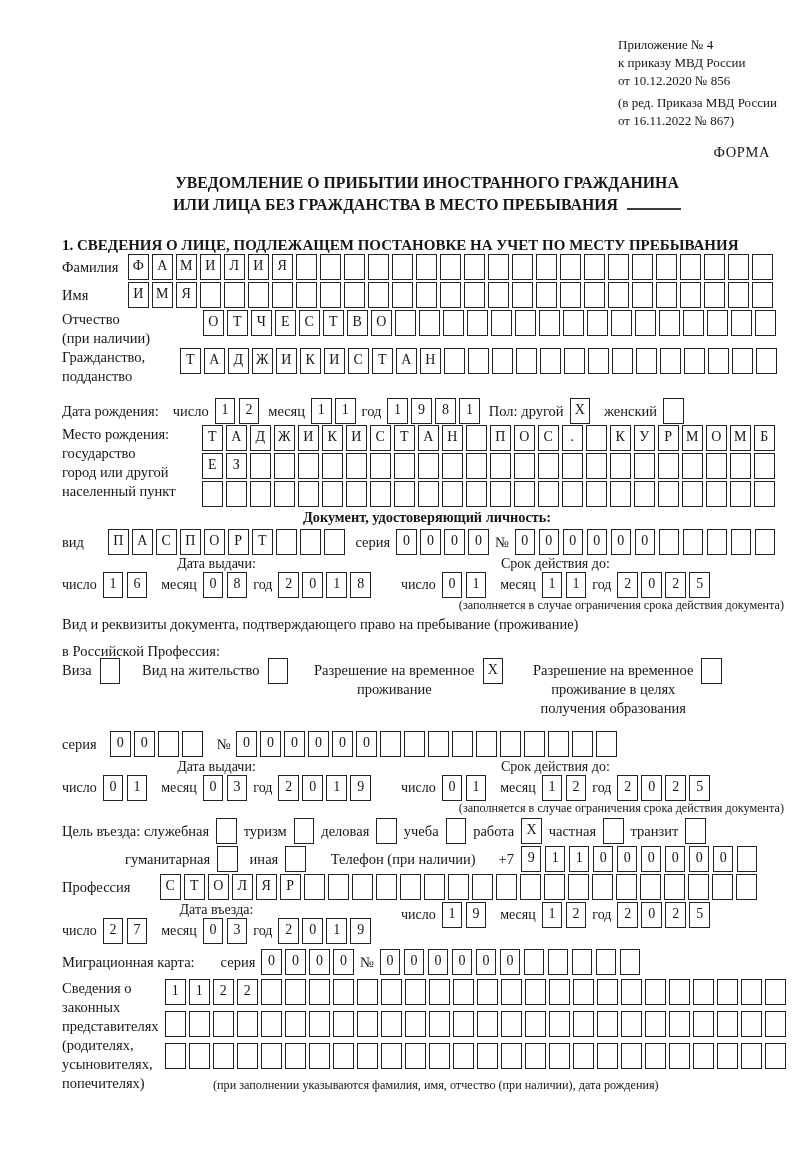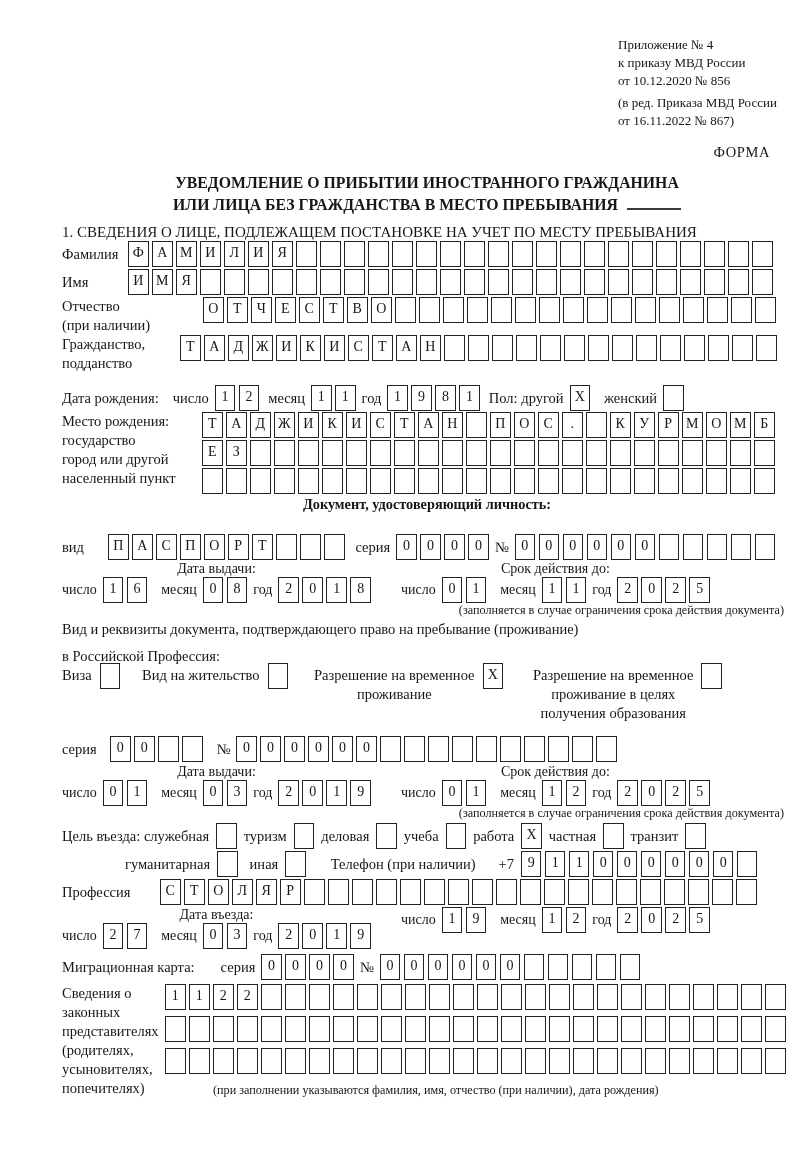--- a/index.html
+++ b/index.html
@@ -7,21 +7,21 @@
   .page {
     width:800px; height:1163px; background:#ffffff; color:#161616;
     font-family:"Liberation Serif","DejaVu Serif",serif; font-size:14.5px;
     padding:36px 8px 0 62px; overflow:hidden; position:relative;
   }
   .hdr { margin-left:556px; font-size:13px; line-height:18px; }
   .hdr .gap { margin-top:4px; }
   .forma { text-align:right; padding-right:22px; font-weight:400; font-size:14.5px; margin-top:14px; letter-spacing:.6px; }
   .title { text-align:center; font-weight:700; font-size:15.8px; line-height:22px; margin-top:11px; }
   .blank { display:inline-block; width:54px; height:14px; border-bottom:2.6px solid #3a3a3a; margin-left:9px; }
-  .sec { font-weight:400; font-size:15px; margin-top:8px; white-space:nowrap; }
+  .sec { font-weight:700; font-size:15px; margin-top:21px; white-space:nowrap; }
   .frow { display:flex; align-items:center; }
   .frow.top { align-items:flex-start; }
   .lab { flex:0 0 auto; }
   .ml { white-space:pre-line; line-height:19px; }
   .cells { display:flex; gap:3.5px; flex:0 0 auto; }
   .cell { flex:0 0 auto; width:20.5px; height:26px; border:1.7px solid #232323; text-align:center;
           font-size:14px; line-height:22px; background:#fff; }
   .rows { display:flex; flex-direction:column; gap:2px; }
   .dochead { text-align:center; font-weight:700; font-size:14.3px; line-height:20px; }
   .dpair { display:flex; }
@@ -297,21 +297,21 @@
           <span class="cell"></span>
           <span class="cell"></span>
           <span class="cell"></span>
           <span class="cell"></span>
         </span>
     </span>
   </div>
 
   <div class="dochead">Документ, удостоверяющий личность:</div>
 
-  <div class="frow" style="margin-top:20px;gap:6px">
+  <div class="frow" style="margin-top:2px;gap:6px">
     <span style="width:40px;flex:0 0 auto">вид</span>
     <span class="cells">
         <span class="cell">П</span>
         <span class="cell">А</span>
         <span class="cell">С</span>
         <span class="cell">П</span>
         <span class="cell">О</span>
         <span class="cell">Р</span>
         <span class="cell">Т</span>
         <span class="cell"></span>

